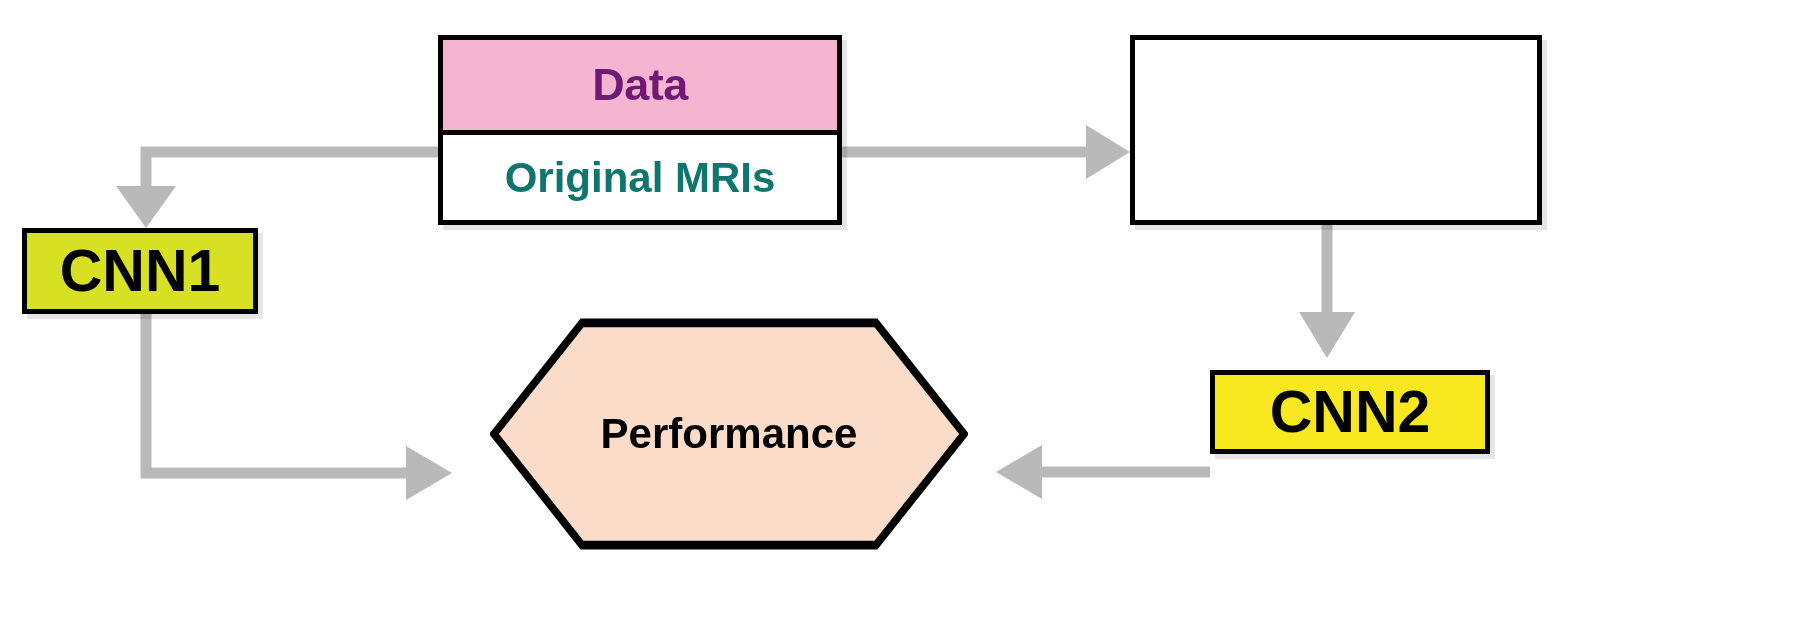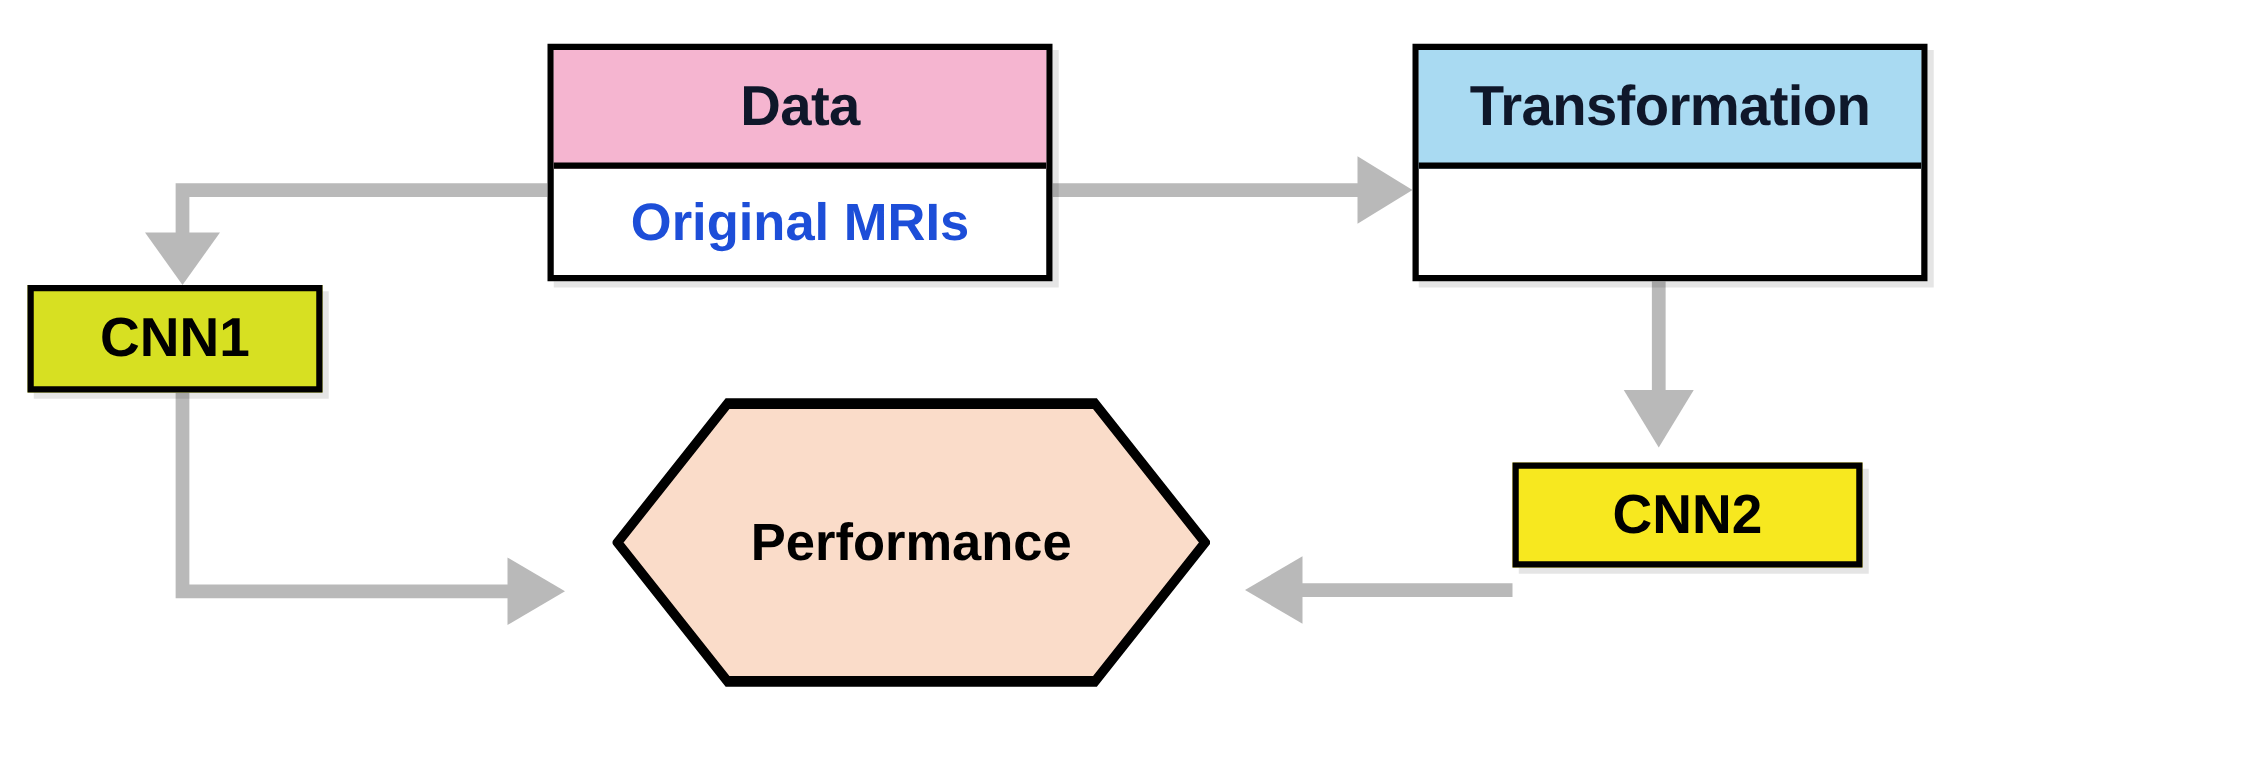--- a/index.html
+++ b/index.html
@@ -40,47 +40,47 @@
   }
   .split-box .head {
     flex: 0 0 auto;
     height: 90px;
     border-bottom: 5px solid #000000;
     display: flex;
     align-items: center;
     justify-content: center;
     font-weight: bold;
     font-size: 45px;
-    color: #0f172a;
+    color: #701a75;
     letter-spacing: -0.5px;
     white-space: nowrap;
   }
   .split-box .body {
     flex: 1 1 auto;
     display: flex;
     align-items: center;
     justify-content: center;
     font-weight: bold;
     font-size: 42px;
-    color: #1d4ed8;
+    color: #0f766e;
     white-space: nowrap;
   }
   #node-data        { left: 438px; top: 35px;  width: 404px; height: 190px; }
   #node-data .head  { background: #f5b5d0; }
   #node-transform       { left: 1130px; top: 35px; width: 412px; height: 190px; }
   #node-transform .head { background: #a9daf2; }
 
   
   .plain-box {
     border: 5px solid #000000;
     display: flex;
     align-items: center;
     justify-content: center;
     font-weight: bold;
-    font-size: 44px;
+    font-size: 59px;
     color: #000000;
     white-space: nowrap;
     box-shadow: 5px 5px 0 0 rgba(0,0,0,0.10);
   }
   #node-cnn1 { left: 22px;   top: 228px; width: 236px; height: 86px; background: #d7e022; }
   #node-cnn2 { left: 1210px; top: 370px; width: 280px; height: 84px; background: #f7e81f; }
 
   
   #node-hex {
     left: 490px;
@@ -145,21 +145,20 @@
       <polygon points="996,472 1042,445 1042,499" fill="#b9b9b9"></polygon>
     </g>
   </svg>
 
   <div class="node split-box" id="node-data">
     <div class="head">Data</div>
     <div class="body">Original MRIs</div>
   </div>
 
   <div class="node split-box" id="node-transform">
-    <div class="head">Transformation</div>
   </div>
 
   <div class="node plain-box" id="node-cnn1">CNN1</div>
 
   <div class="node plain-box" id="node-cnn2">CNN2</div>
 
   <div class="node" id="node-hex">
     <svg class="hex-svg" viewBox="0 0 478 188" preserveAspectRatio="none" xmlns="http://www.w3.org/2000/svg">
       <polygon points="92,4 386,4 474,94 386,184 92,184 4,94" fill="#fadcc9" stroke="#000000" stroke-width="7" stroke-linejoin="miter"></polygon>
     </svg>

